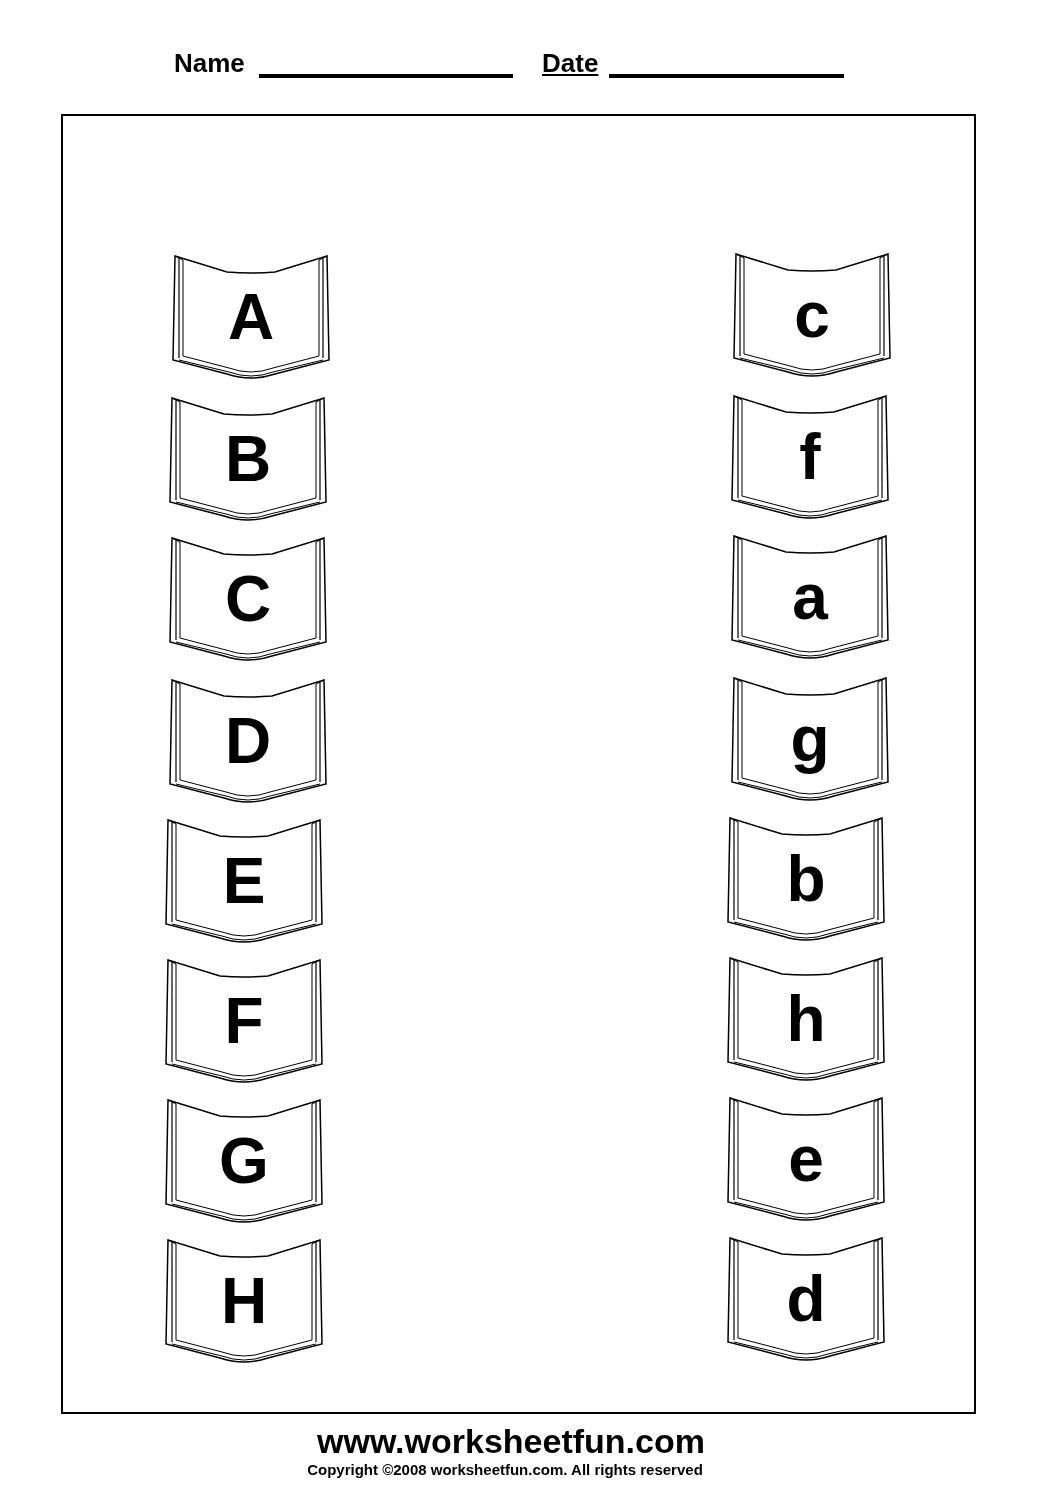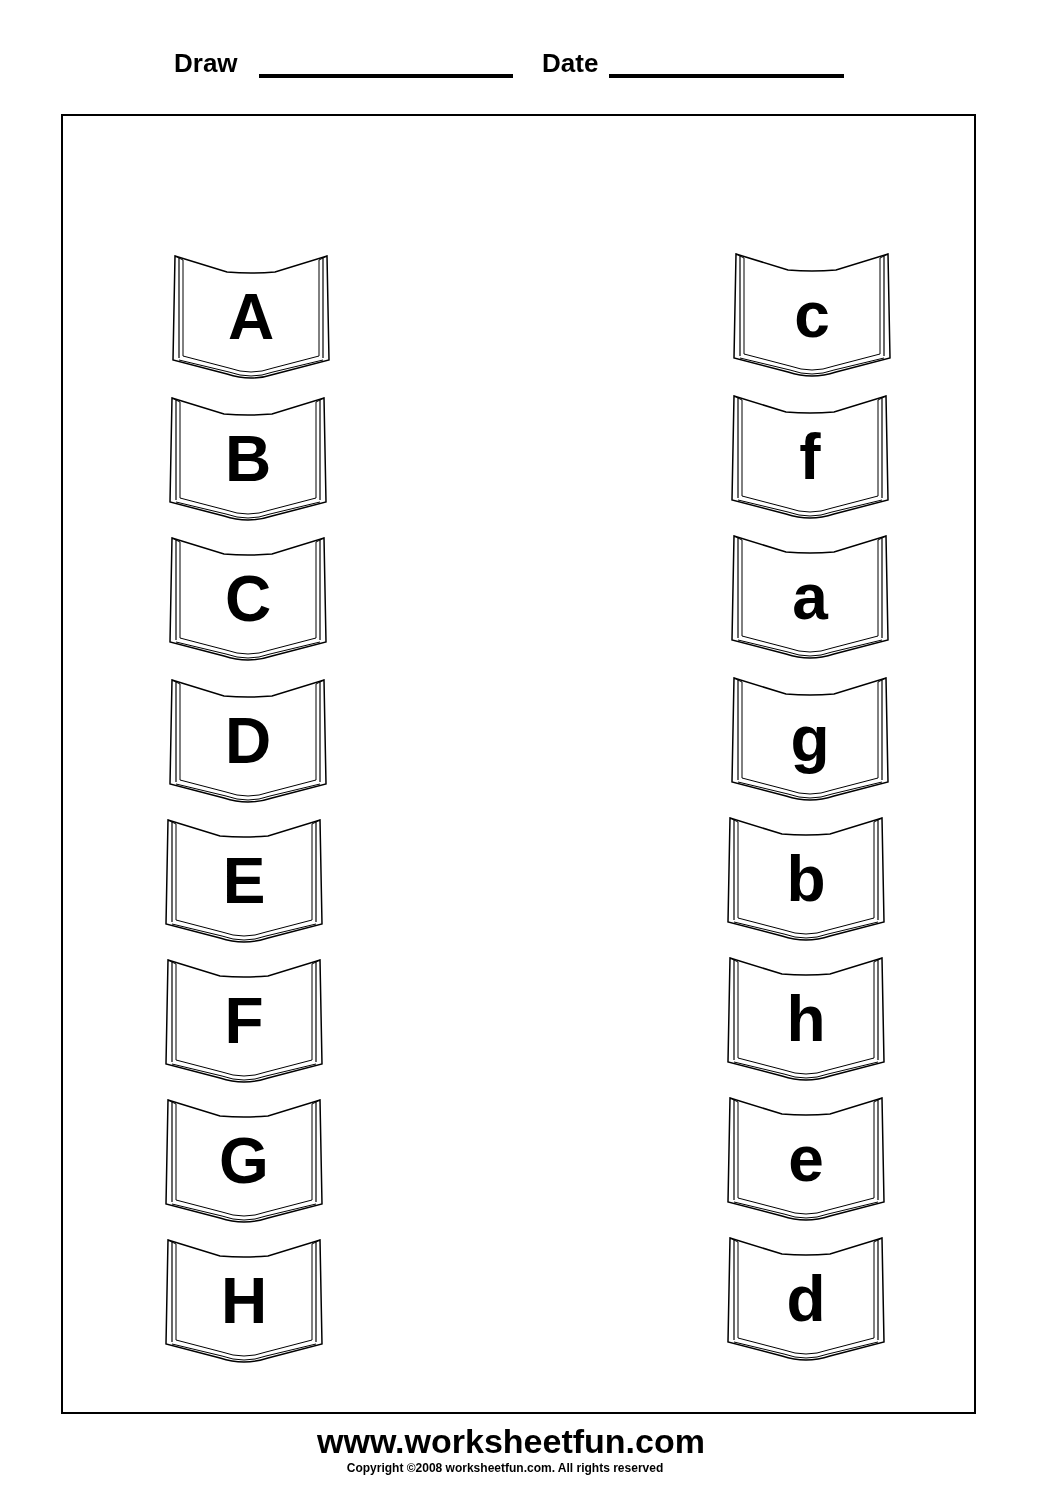--- a/index.html
+++ b/index.html
@@ -11,29 +11,29 @@
            border:2px solid #000; box-sizing:border-box; }
   .instructions { position:absolute; left:187px; top:140px; font-size:32px; font-weight:bold;
                   line-height:43px; }
   .book { position:absolute; width:172px; height:134px; }
   .book svg { position:absolute; left:0; top:0; }
   .book .letter { position:absolute; left:0; right:0; top:30px; text-align:center;
                   font-weight:bold; font-size:64px; line-height:70px; }
   .footer-url { position:absolute; top:1422px; left:0; width:1022px; text-align:center;
                 font-weight:bold; font-size:34px; }
   .footer-copy { position:absolute; top:1461px; left:0; width:1010px; text-align:center;
-                 font-weight:bold; font-size:12px; }
+                 font-weight:bold; font-size:15px; }
 </style>
 </head>
 <body>
 
 <div>
-  <span class="hdr-label" style="left:174px;top:48px;font-weight:bold;font-size:26px;position:absolute;">Draw</span>
+  <span class="hdr-label" style="left:174px;top:48px;font-weight:bold;font-size:26px;position:absolute;">Name</span>
   <div class="hdr-line" style="left:259px;top:74px;width:254px;"></div>
-  <span class="hdr-label" style="left:542px;top:48px;font-weight:bold;font-size:26px;position:absolute;">Date</span>
+  <span class="hdr-label" style="left:542px;top:48px;font-weight:bold;font-size:26px;position:absolute;text-decoration:underline;">Date</span>
   <div class="hdr-line" style="left:609px;top:74px;width:235px;"></div>
 </div>
 
 <div class="frame"></div>
 
 <div class="instructions">
 </div>
 
 <div id="left-col">
     <div class="book" style="left: 165px; top: 252px;">

